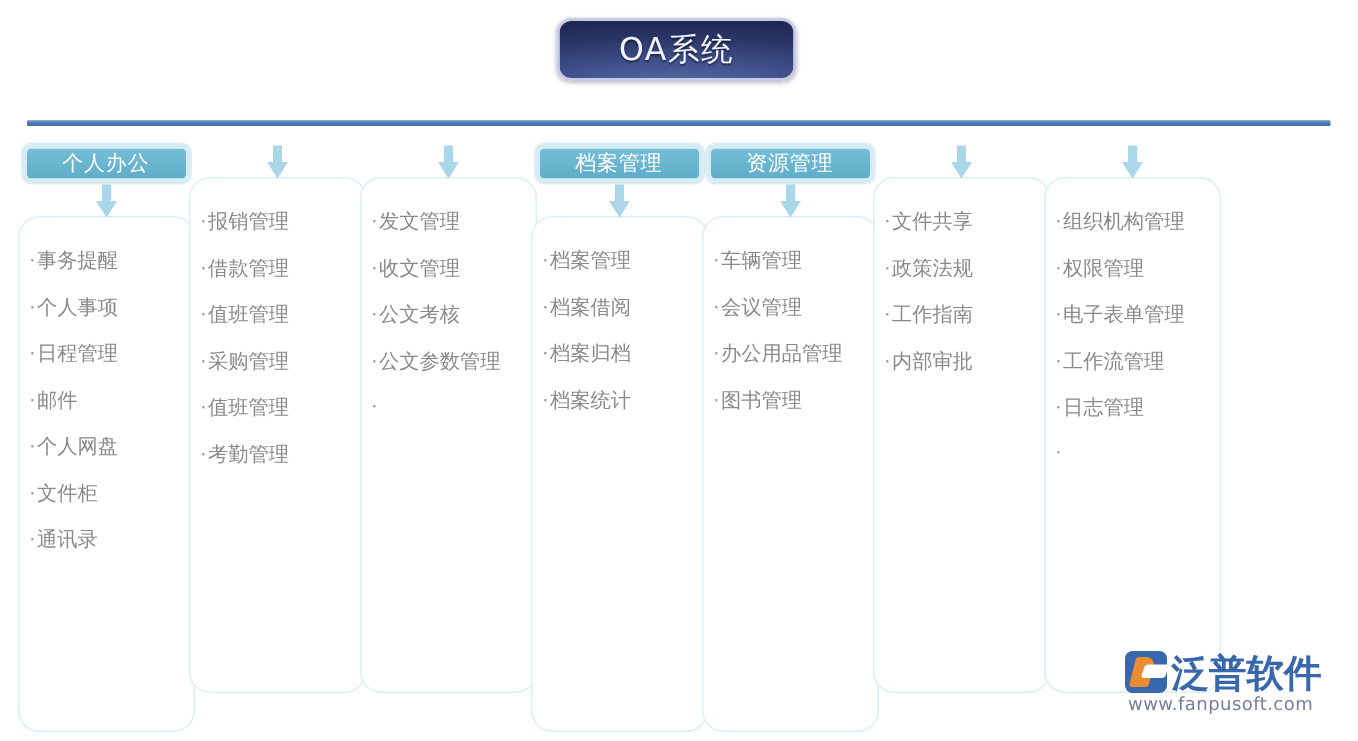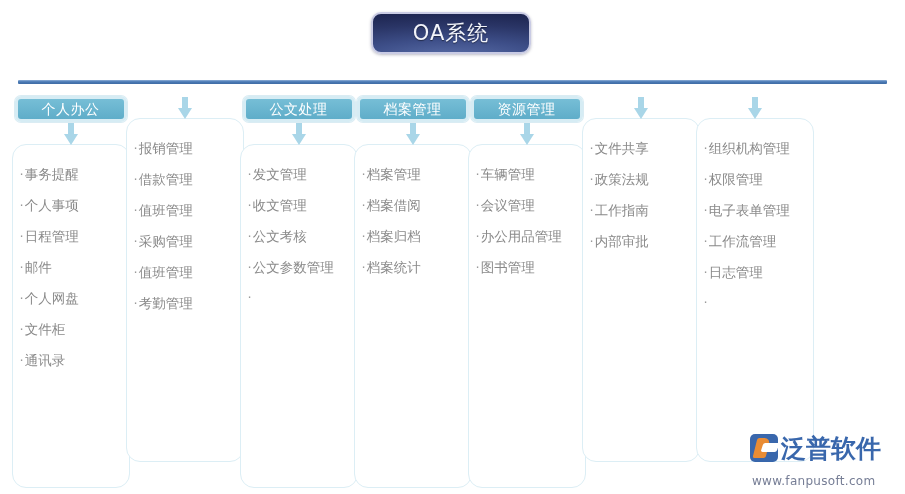--- a/index.html
+++ b/index.html
@@ -198,21 +198,21 @@
     color: #2f5fa8;
     font-size: 25px;
     font-weight: bold;
     line-height: 1;
     letter-spacing: 0px;
   }
   .wm-url {
     color: #6f7790;
     font-size: 12px;
     letter-spacing: 0.3px;
-    margin-top: 12px;
+    margin-top: 0;
     margin-left: 2px;
   }
 </style>
 </head>
 <body>
 
 <div id="diagram">
 
   <div class="title-box">
     <span class="title-text">OA系统</span>
@@ -284,21 +284,20 @@
             <span class="dot">·</span>
             <span class="label">值班管理</span>
           </div>
           <div class="item">
             <span class="dot">·</span>
             <span class="label">考勤管理</span>
           </div>
         </div>
       </div>
       <div class="column">
-        <div class="col-header">公文处理</div>
         <div class="arrow">
           <div class="stem"></div>
           <div class="head"></div>
         </div>
         <div class="col-body">
           <div class="item">
             <span class="dot">·</span>
             <span class="label">发文管理</span>
           </div>
           <div class="item">

